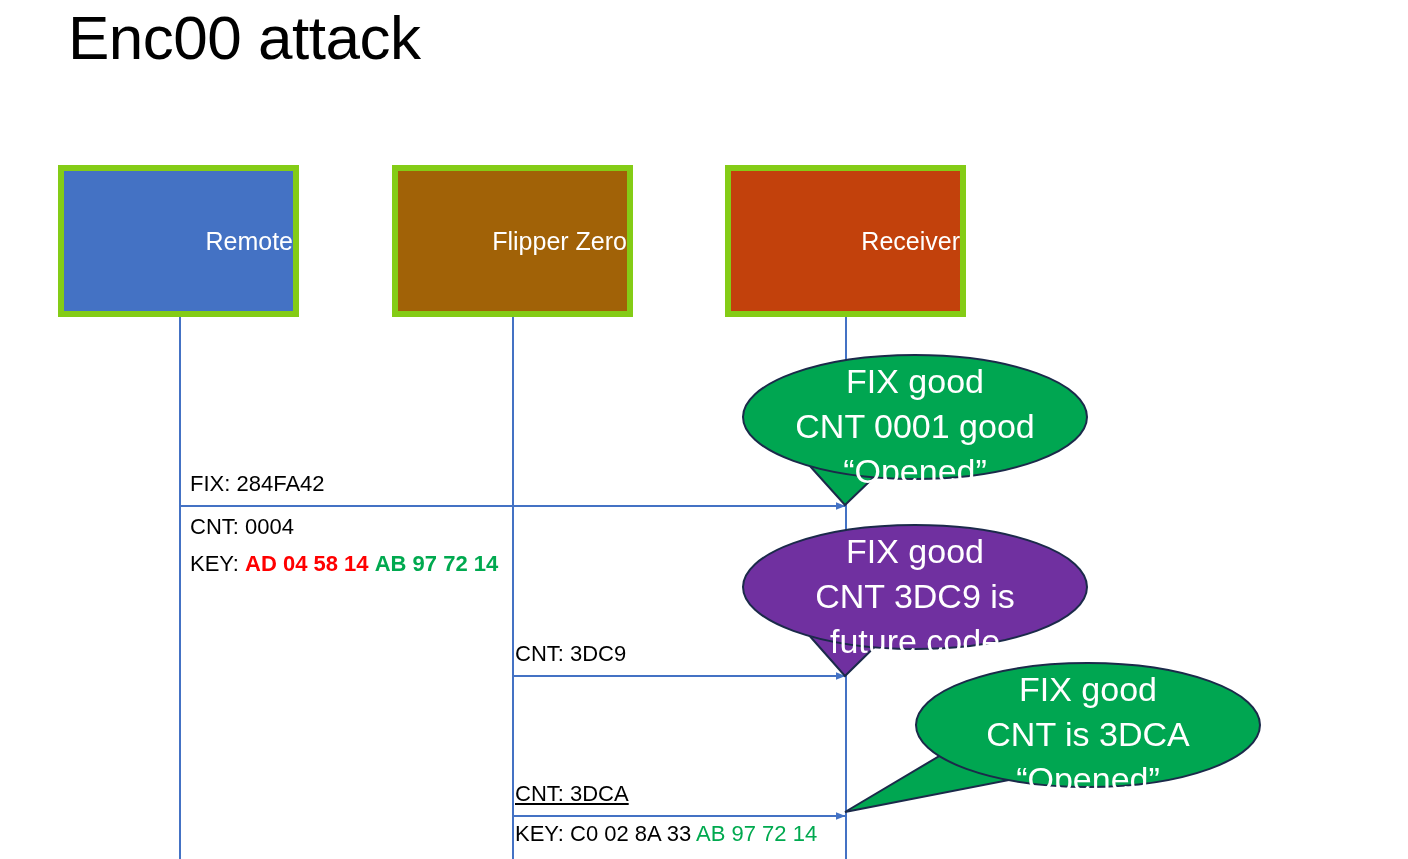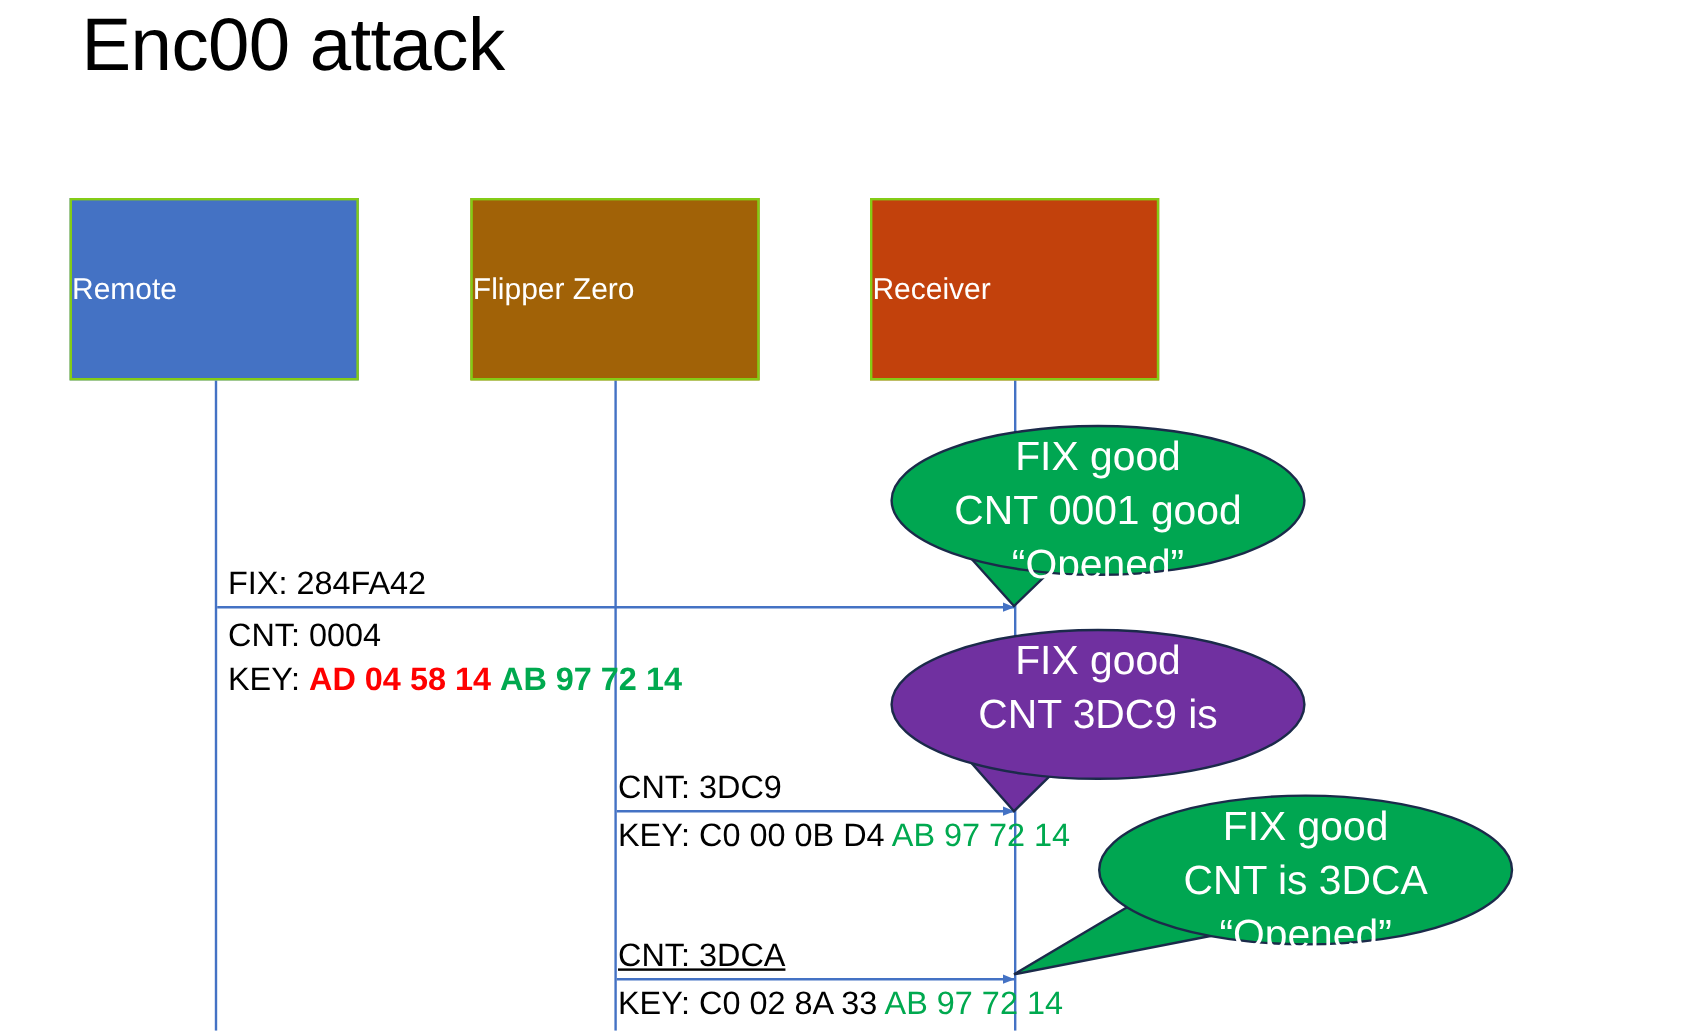--- a/index.html
+++ b/index.html
@@ -27,35 +27,35 @@
     font-size: 62px;
     line-height: 1.15;
     color: #000000;
     font-family: "Liberation Sans", sans-serif;
     letter-spacing: -0.5px;
     white-space: nowrap;
   }
   .node-box {
     position: absolute;
     box-sizing: border-box;
-    border: 2px solid #84cc16;
+    border: 6px solid #84cc16;
     display: flex;
     align-items: center;
-    justify-content: flex-start;
+    justify-content: flex-end;
     color: #ffffff;
     font-size: 25px;
     font-family: "Liberation Sans", sans-serif;
   }
   .node-remote   { left: 58px;  top: 165px; width: 241px; height: 152px; background: #4472C4; }
   .node-flipper  { left: 392px; top: 165px; width: 241px; height: 152px; background: #a16207; }
   .node-receiver { left: 725px; top: 165px; width: 241px; height: 152px; background: #c2410c; }
 
   .msg-text {
     position: absolute;
-    font-size: 27px;
+    font-size: 22px;
     color: #000000;
     white-space: nowrap;
     font-family: "Liberation Sans", sans-serif;
     line-height: 1.0;
   }
   .red   { color: #FF0000; }
   .green { color: #00A94F; }
   .b     { font-weight: bold; }
 
   .callout-text {
@@ -103,23 +103,20 @@
     <span>Receiver</span>
   </div>
 
   <div class="msg-text" style="left:190px; top:473px;">FIX: 284FA42</div>
   <div class="msg-text" style="left:190px; top:516px;text-align:center;">CNT: 0004</div>
   <div class="msg-text" style="left:190px; top:553px;">
     <span>KEY: </span><span class="red b">AD 04 58 14</span><span> </span><span class="green b">AB 97 72 14</span>
   </div>
 
   <div class="msg-text" style="left:515px; top:643px;">CNT: 3DC9</div>
-  <div class="msg-text" style="left:515px; top:683px;">
-    <span>KEY: C0 00 0B D4 </span><span class="green">AB 97 72 14</span>
-  </div>
 
   <div class="msg-text" style="left:515px; top:783px;text-decoration:underline;">CNT: 3DCA</div>
   <div class="msg-text" style="left:515px; top:823px;">
     <span>KEY: C0 02 8A 33 </span><span class="green">AB 97 72 14</span>
   </div>
 
   <svg class="layer" viewBox="0 0 1408 859">
 
     <g>
       <path d="M 800,455 L 845,505 L 900,452 Z" fill="#00A651" stroke="#1B2A4A" stroke-width="2"></path>
@@ -139,20 +136,21 @@
 
   <div class="callout-text" style="left:743px; top:359px; width:344px;">
     <div>FIX good</div>
     <div>CNT 0001 good</div>
     <div>“Opened”</div>
   </div>
 
   <div class="callout-text" style="left:743px; top:529px; width:344px;">
     <div>FIX good</div>
     <div>CNT 3DC9 is</div>
+    <div>future code</div>
   </div>
 
   <div class="callout-text" style="left:916px; top:667px; width:344px;">
     <div>FIX good</div>
     <div>CNT is 3DCA</div>
     <div>“Opened”</div>
   </div>
 
 </div>
 

